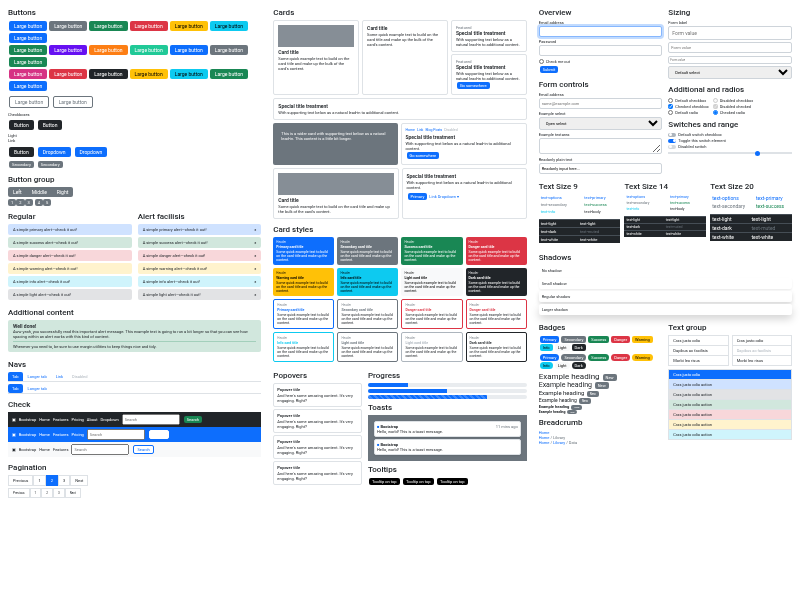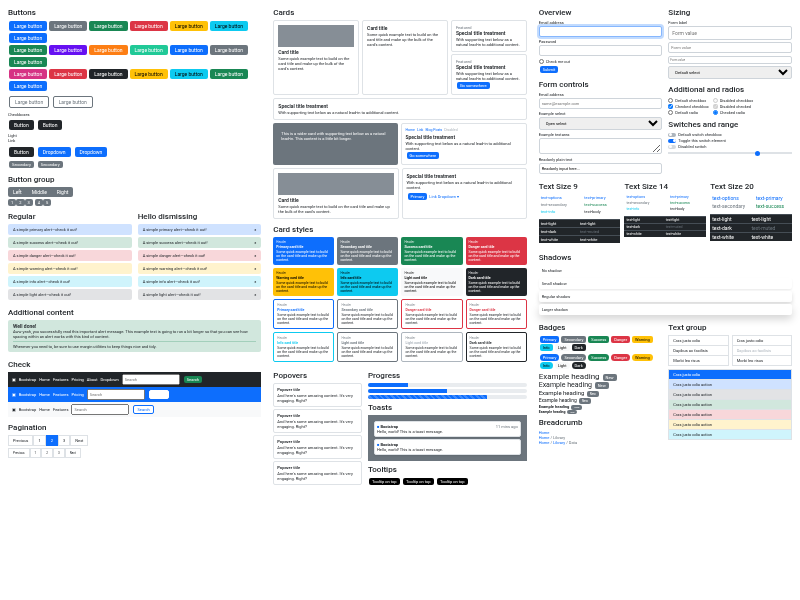--- a/index.html
+++ b/index.html
@@ -112,21 +112,21 @@
       <div id="alerts-1">
             <div class="alert" style="background:#cfe2ff">A simple primary alert—check it out!</div>
             <div class="alert" style="background:#d1e7dd">A simple success alert—check it out!</div>
             <div class="alert" style="background:#f8d7da">A simple danger alert—check it out!</div>
             <div class="alert" style="background:#fff3cd">A simple warning alert—check it out!</div>
             <div class="alert" style="background:#cff4fc">A simple info alert—check it out!</div>
             <div class="alert" style="background:#e2e3e5">A simple light alert—check it out!</div>
           </div>
     </div>
     <div style="flex:1">
-      <h3>Hello dismissing</h3>
+      <h3>Alert facilisis</h3>
       <div id="alerts-2">
             <div class="alert" style="background:#cfe2ff">A simple primary alert—check it out!<span style="float:right;cursor:pointer">×</span></div>
             <div class="alert" style="background:#d1e7dd">A simple success alert—check it out!<span style="float:right;cursor:pointer">×</span></div>
             <div class="alert" style="background:#f8d7da">A simple danger alert—check it out!<span style="float:right;cursor:pointer">×</span></div>
             <div class="alert" style="background:#fff3cd">A simple warning alert—check it out!<span style="float:right;cursor:pointer">×</span></div>
             <div class="alert" style="background:#cff4fc">A simple info alert—check it out!<span style="float:right;cursor:pointer">×</span></div>
             <div class="alert" style="background:#e2e3e5">A simple light alert—check it out!<span style="float:right;cursor:pointer">×</span></div>
           </div>
     </div>
   </div>
@@ -134,20 +134,33 @@
   <div>
     <h3>Additional content</h3>
     <div class="alert" style="background:#d1e7dd">
       <div style="font-weight:600;font-size:5px">Well done!</div>
       <div>Aww yeah, you successfully read this important alert message. This example text is going to run a bit longer so that you can see how spacing within an alert works with this kind of content.</div>
       <hr style="margin:2px 0;border:none;border-top:1px solid #a3cfbb">
       <div>Whenever you need to, be sure to use margin utilities to keep things nice and tidy.</div>
     </div>
   </div>
 
+  <div>
+    <h3>Navs</h3>
+    <div class="nav-tabs">
+      <span class="nav-tab active">Tab</span>
+      <span class="nav-tab" style="color:#0d6efd">Longer tab</span>
+      <span class="nav-tab" style="color:#0d6efd">Link</span>
+      <span class="nav-tab" style="color:#adb5bd">Disabled</span>
+    </div>
+    <div class="nav-tabs" style="margin-top:2px">
+      <span class="nav-tab" style="background:#0d6efd;color:#fff;border-radius:2px">Tab</span>
+      <span class="nav-tab" style="color:#0d6efd">Longer tab</span>
+    </div>
+  </div>
 
   <div>
     <h3>Check</h3>
     <div class="navbar dark">
       <span>▣</span>
       <span>Bootstrap</span>
       <span>Home</span>
       <span>Features</span>
       <span>Pricing</span>
       <span>About</span>

